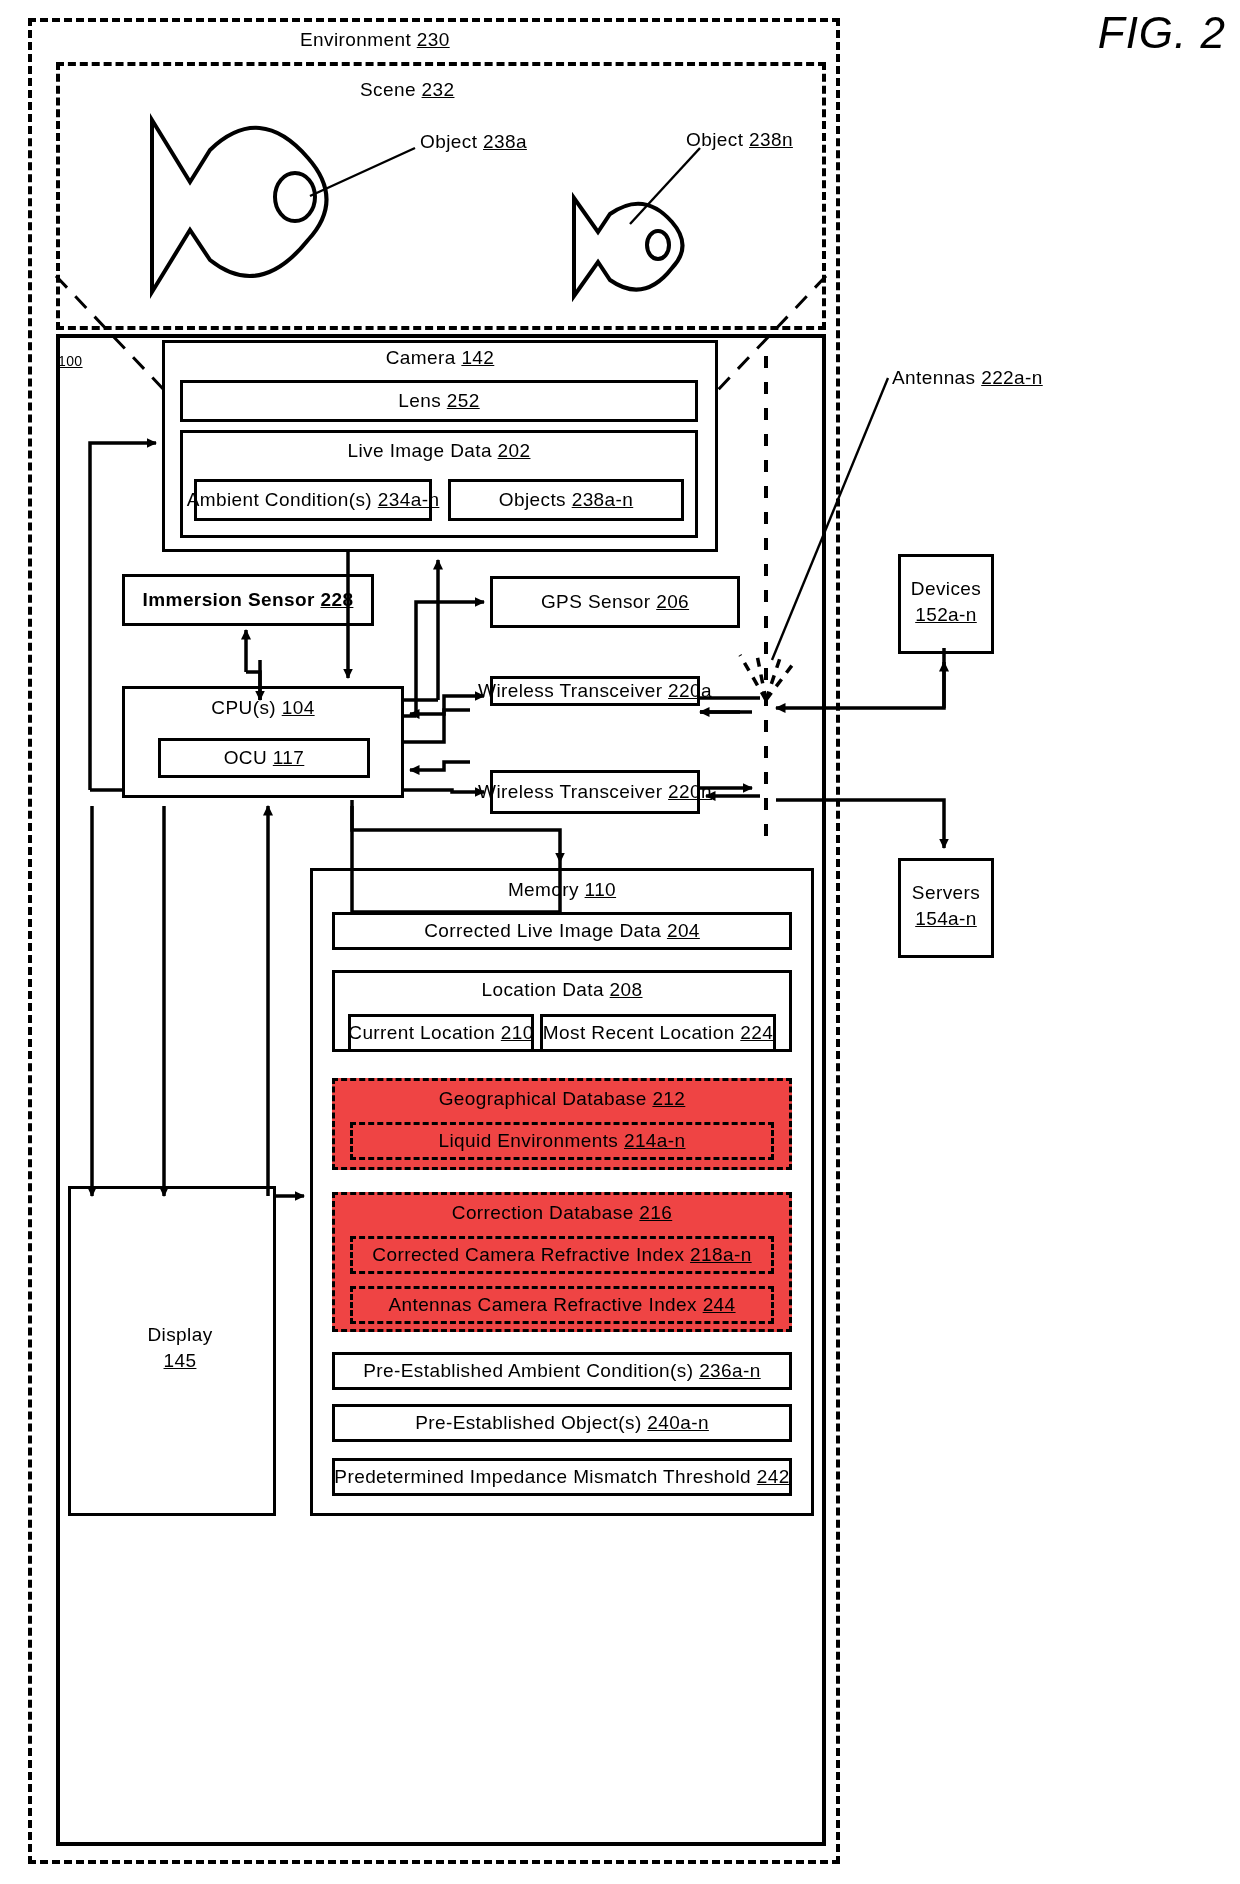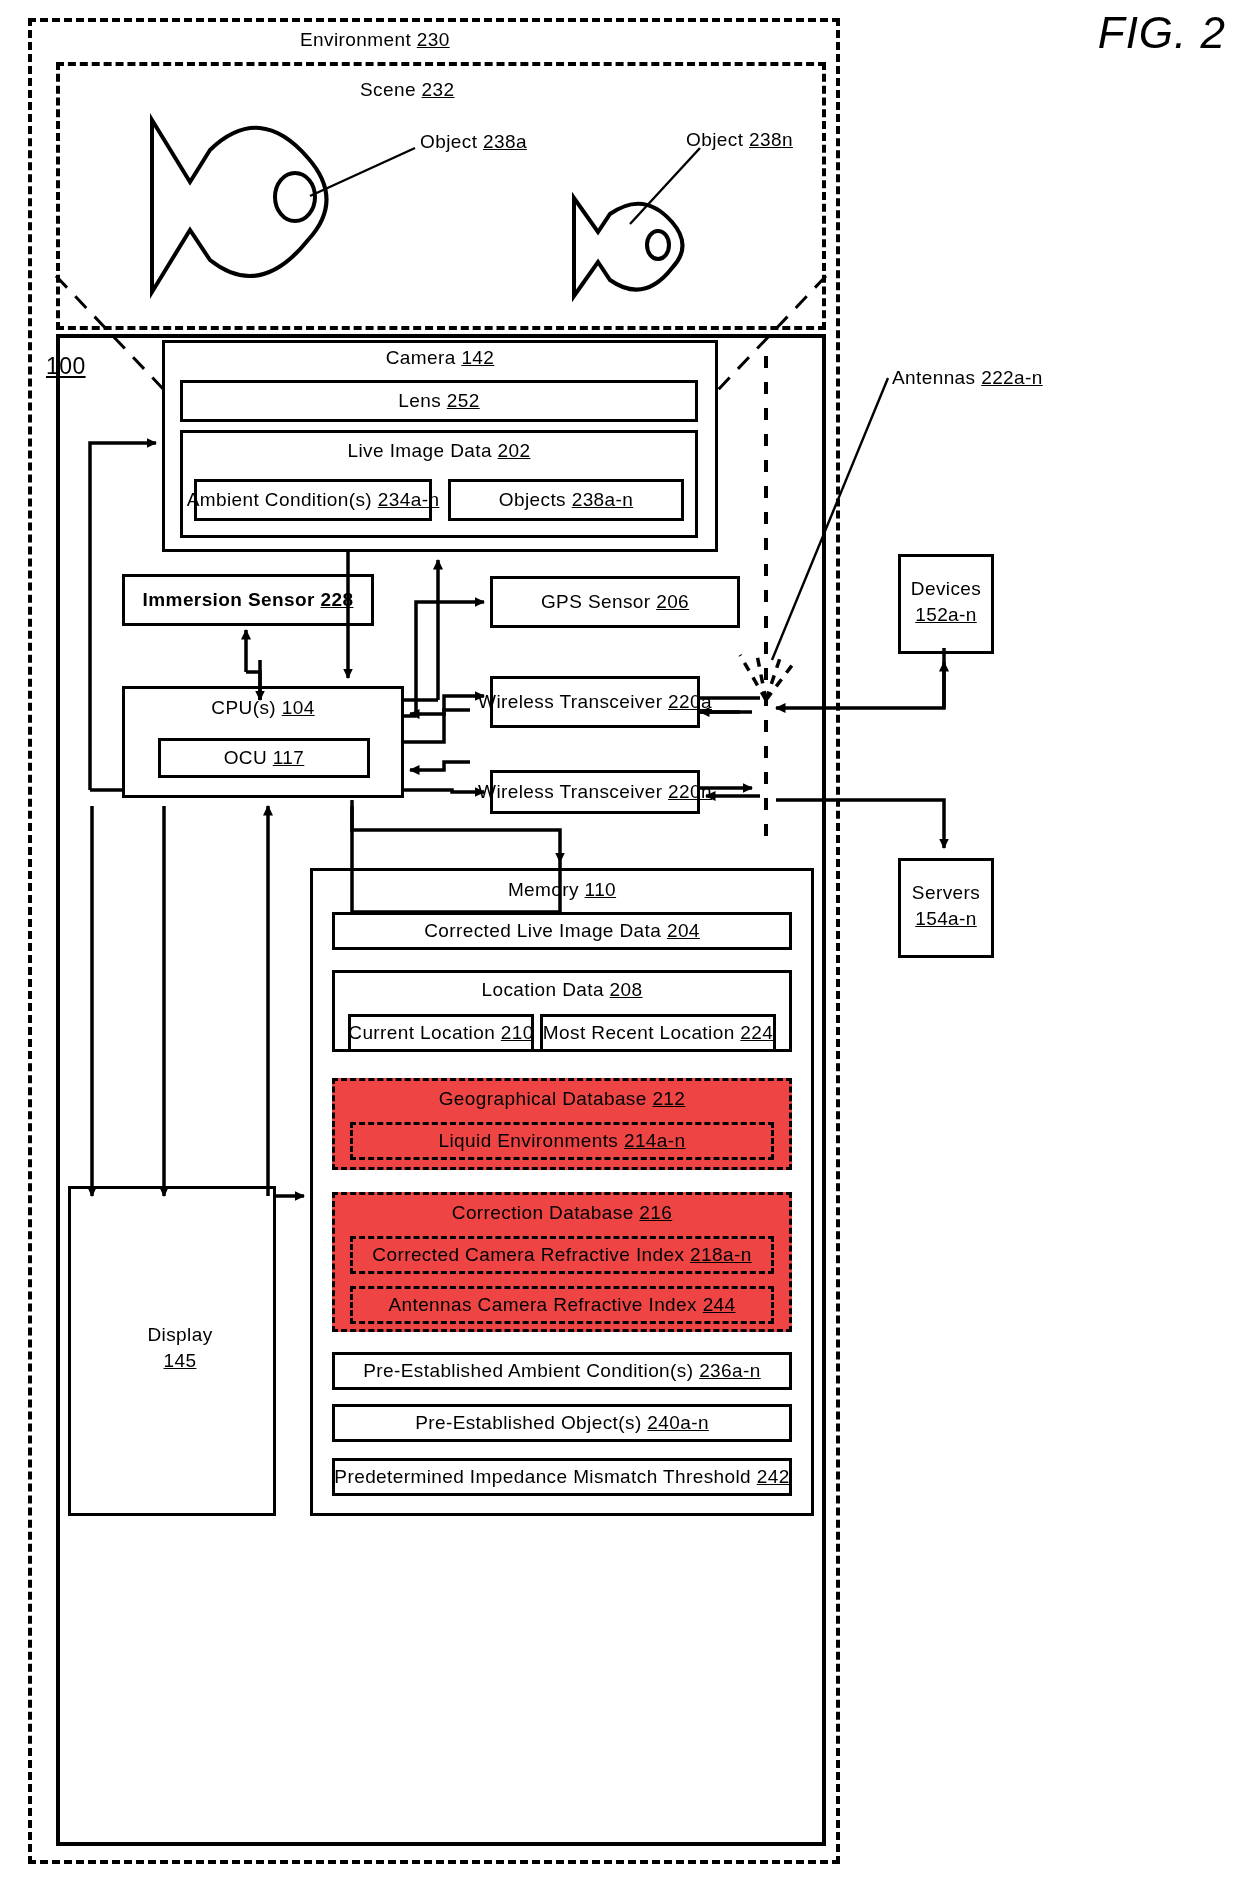--- a/index.html
+++ b/index.html
@@ -69,35 +69,35 @@
 
   
   .leader { position:absolute; }
 
   
   #device-box {
     left: 56px; top: 334px; width: 770px; height: 1512px;
     border: 4px solid #000;
     background: #fff;
   }
-  #device-num { left: 46px; top: 354px; font-size: 23px; }
+  #device-num { left: 58px; top: 354px; font-size: 14px; }
 
   
   #camera-box { left: 162px; top: 340px; width: 556px; height: 212px; }
   #camera-label { left: 0; right:0; top: 348px; }
   #lens-box { left: 180px; top: 380px; width: 518px; height: 42px; }
   #live-box { left: 180px; top: 430px; width: 518px; height: 108px; }
   #live-label { left: 180px; width:518px; top: 441px; }
   #amb-box { left: 194px; top: 479px; width: 238px; height: 42px; }
   #obj-box { left: 448px; top: 479px; width: 236px; height: 42px; }
 
   
   #immersion-box { left: 122px; top: 574px; width: 252px; height: 52px; font-weight: bold; }
   #gps-box { left: 490px; top: 576px; width: 250px; height: 52px; }
-  #wt-a-box { left: 490px; top: 676px; width: 210px; height: 52px; }
+  #wt-a-box { left: 490px; top: 676px; width: 210px; height: 30px; }
   #wt-n-box { left: 490px; top: 770px; width: 210px; height: 44px; }
 
   
   #cpu-box { left: 122px; top: 686px; width: 282px; height: 112px; }
   #cpu-label { left: 122px; width: 282px; top: 698px; }
   #ocu-box { left: 158px; top: 738px; width: 212px; height: 40px; }
 
   
   #memory-box { left: 310px; top: 868px; width: 504px; height: 648px; }
   #memory-label { left: 310px; width: 504px; top: 880px; }

